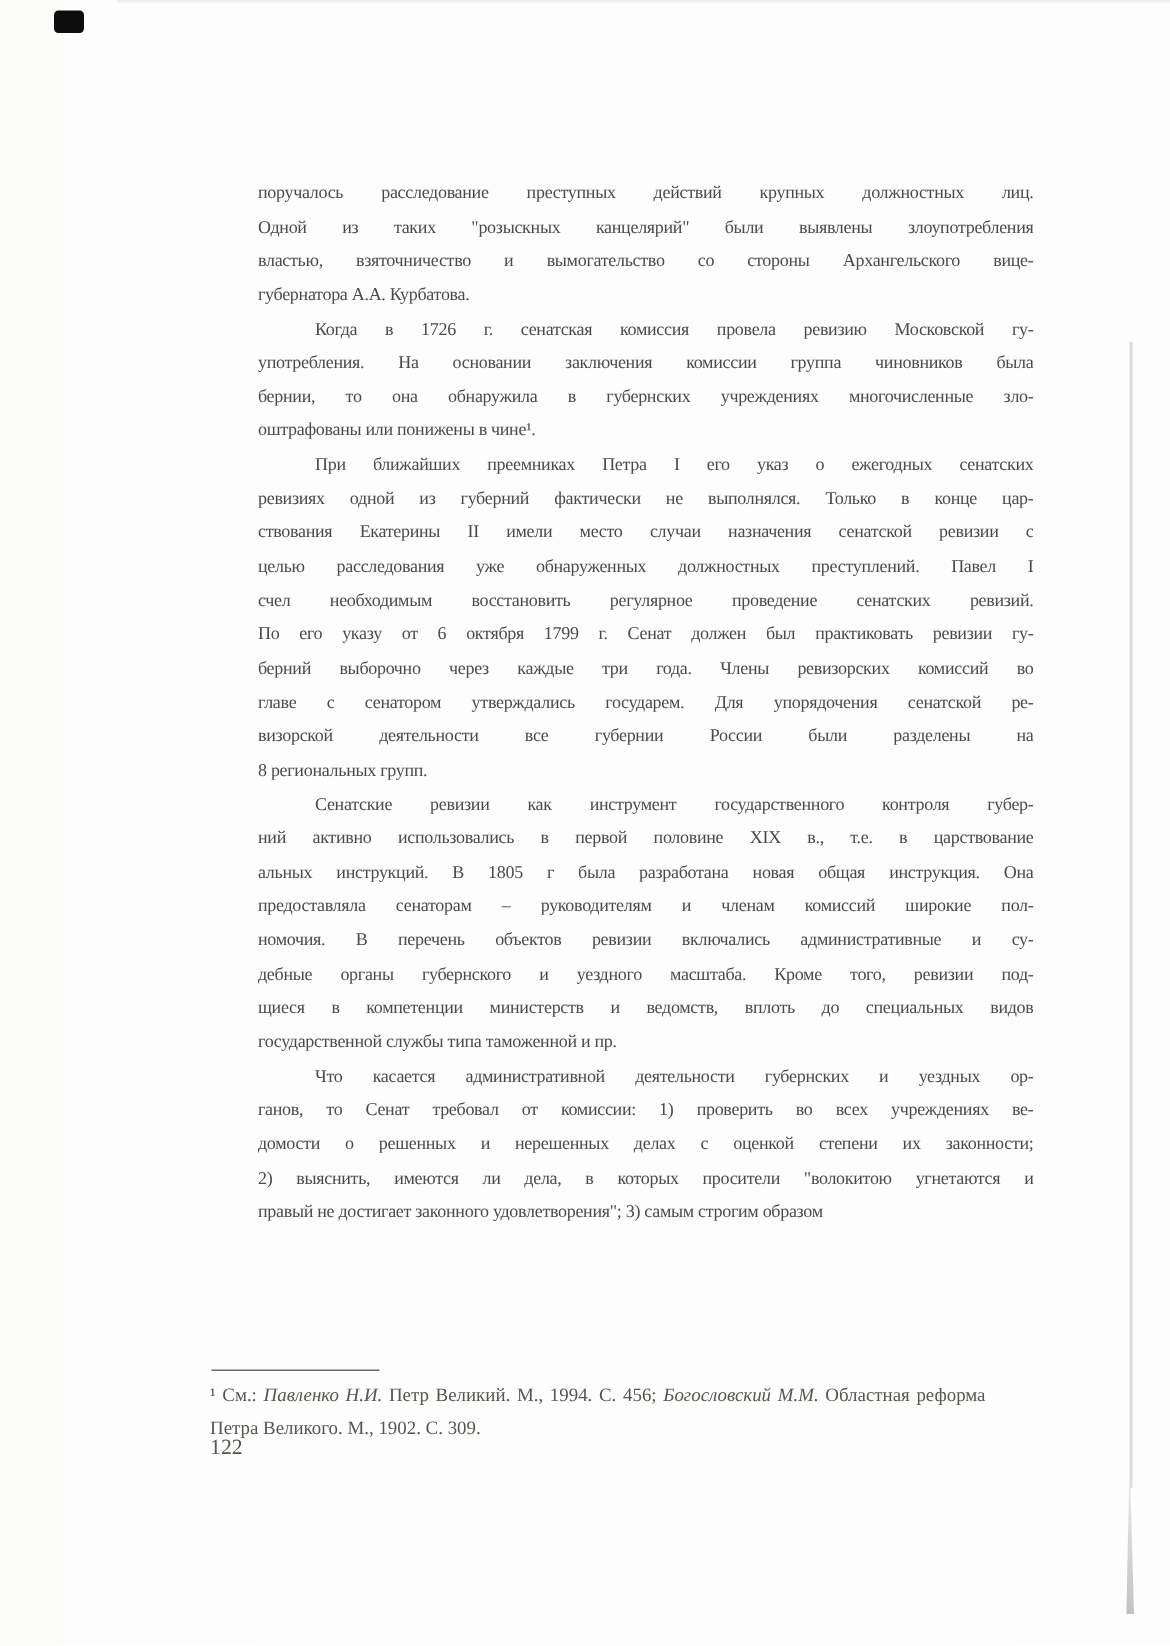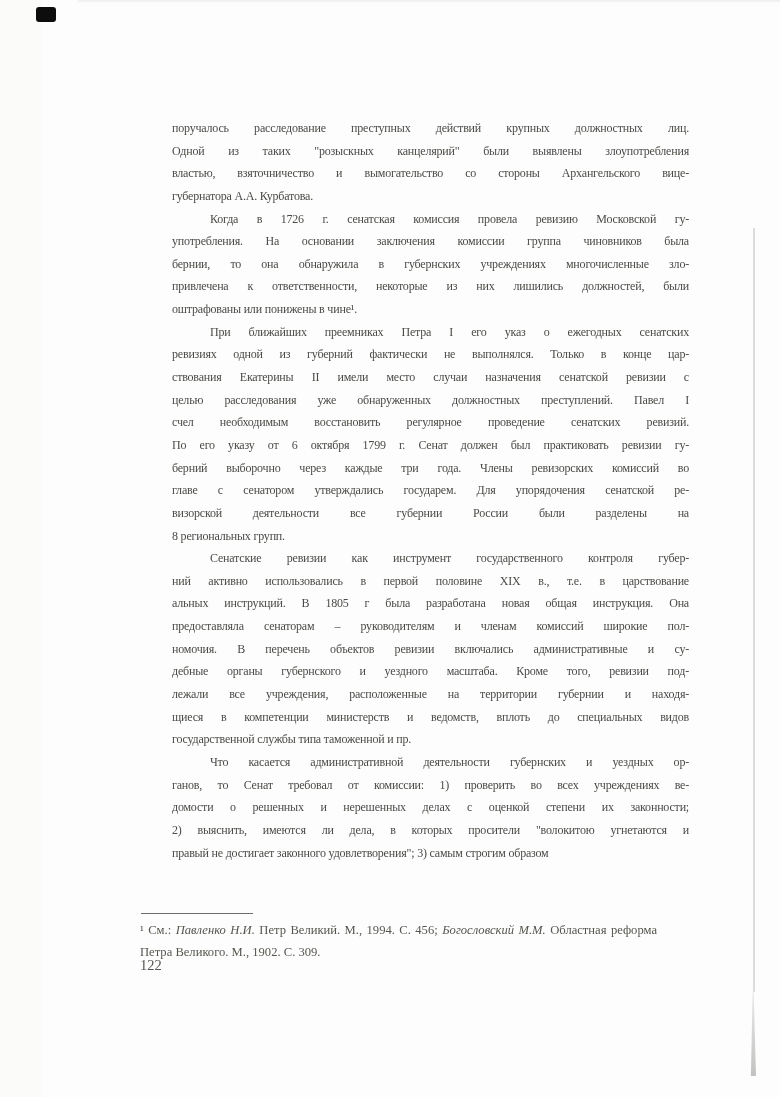--- a/index.html
+++ b/index.html
@@ -106,21 +106,20 @@
       <div>
         <div class="tline">поручалось расследование преступных действий крупных должностных лиц.</div>
         <div class="tline">Одной из таких "розыскных канцелярий" были выявлены злоупотребления</div>
         <div class="tline">властью, взяточничество и вымогательство со стороны Архангельского вице-</div>
         <div class="tline last">губернатора А.А. Курбатова.</div>
       </div>
       <div>
         <div class="tline indent">Когда в 1726 г. сенатская комиссия провела ревизию Московской гу-</div>
         <div class="tline">употребления. На основании заключения комиссии группа чиновников была</div>
         <div class="tline">бернии, то она обнаружила в губернских учреждениях многочисленные зло-</div>
-        <div class="tline">привлечена к ответственности, некоторые из них лишились должностей, были</div>
         <div class="tline last">оштрафованы или понижены в чине¹.</div>
       </div>
       <div>
         <div class="tline indent">При ближайших преемниках Петра I его указ о ежегодных сенатских</div>
         <div class="tline">ревизиях одной из губерний фактически не выполнялся. Только в конце цар-</div>
         <div class="tline">ствования Екатерины II имели место случаи назначения сенатской ревизии с</div>
         <div class="tline">целью расследования уже обнаруженных должностных преступлений. Павел I</div>
         <div class="tline">счел необходимым восстановить регулярное проведение сенатских ревизий.</div>
         <div class="tline">По его указу от 6 октября 1799 г. Сенат должен был практиковать ревизии гу-</div>
         <div class="tline">берний выборочно через каждые три года. Члены ревизорских комиссий во</div>
@@ -128,21 +127,20 @@
         <div class="tline">визорской деятельности все губернии России были разделены на</div>
         <div class="tline last">8 региональных групп.</div>
       </div>
       <div>
         <div class="tline indent">Сенатские ревизии как инструмент государственного контроля губер-</div>
         <div class="tline">ний активно использовались в первой половине XIX в., т.е. в царствование</div>
         <div class="tline">альных инструкций. В 1805 г была разработана новая общая инструкция. Она</div>
         <div class="tline">предоставляла сенаторам – руководителям и членам комиссий широкие пол-</div>
         <div class="tline">номочия. В перечень объектов ревизии включались административные и су-</div>
         <div class="tline">дебные органы губернского и уездного масштаба. Кроме того, ревизии под-</div>
-        <div class="tline">лежали все учреждения, расположенные на территории губернии и находя-</div>
         <div class="tline">щиеся в компетенции министерств и ведомств, вплоть до специальных видов</div>
         <div class="tline last">государственной службы типа таможенной и пр.</div>
       </div>
       <div>
         <div class="tline indent">Что касается административной деятельности губернских и уездных ор-</div>
         <div class="tline">ганов, то Сенат требовал от комиссии: 1) проверить во всех учреждениях ве-</div>
         <div class="tline">домости о решенных и нерешенных делах с оценкой степени их законности;</div>
         <div class="tline">2) выяснить, имеются ли дела, в которых просители "волокитою угнетаются и</div>
         <div class="tline last">правый не достигает законного удовлетворения"; 3) самым строгим образом</div>
       </div>

